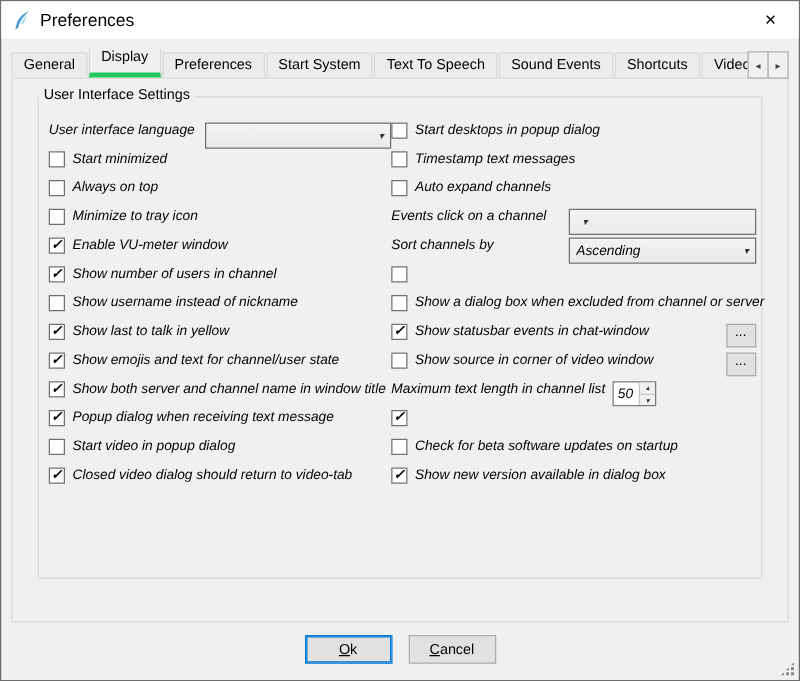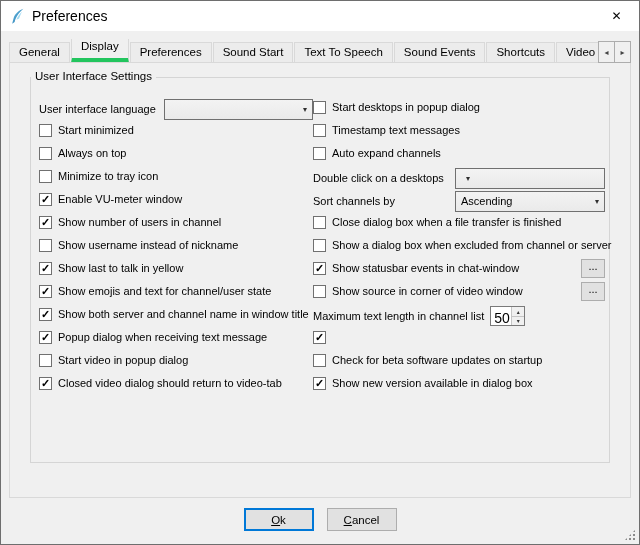--- a/index.html
+++ b/index.html
@@ -37,38 +37,38 @@
   .pane { margin: 0 8px; border: 1px solid #d9d9d9; height: 436px;
     background: #f0f0f0; position: relative; z-index: 1; }
   .groupbox { position: absolute; left: 20px; right: 20px; top: 14px; height: 386px;
     border: 1px solid #d5d5d5; }
   .group-title { position: absolute; top: -8px; left: 0; background: #f0f0f0;
     padding: 0 4px; white-space: nowrap; }
   .columns { display: flex; padding: 20px 4px 0 8px; }
   .col-left { width: 274px; flex: none; }
   .col-right { flex: 1; min-width: 0; }
   
-  .row { display: flex; align-items: center; height: 18px; margin-bottom: 5px;
-    white-space: nowrap; font-size: 11px; }
+  .row { display: flex; height: 18px; margin-bottom: 5px;
+    white-space: nowrap; font-size: 11px; font-style: italic; }
   .row.tall { height: 22px; margin-bottom: 1px; }
   .cb { width: 13px; height: 13px; border: 1px solid #707070; background: #ffffff;
     margin-right: 6px; flex: none; display: flex; align-items: center;
     justify-content: center; font-size: 11px; line-height: 11px; font-weight: 700; }
   .combo { height: 21px; border: 1px solid #707070;
     background: linear-gradient(#f3f3f3, #eaeaea); display: flex; align-items: center;
     padding: 0 5px; }
   .combo .combo-value { flex: 1; overflow: hidden; }
   .combo .combo-arrow { margin-left: 5px; font-size: 8px; color: #303030; }
   .combo.fill { flex: 1; margin-left: 8px; }
   .combo.fixed { width: 150px; margin-left: auto; flex: none; }
   .dots-btn { width: 24px; height: 19px; border: 1px solid #adadad; background: #e1e1e1;
     margin-left: auto; text-align: center; line-height: 12px; flex: none; font-size: 11px; }
   .spin { height: 20px; width: 35px; border: 1px solid #7a7a7a; background: #fff;
     display: flex; margin-left: 6px; flex: none; }
-  .spin-value { flex: 1; padding: 3px 0 0 3px; font-size: 14px; }
+  .spin-value { flex: 1; padding: 3px 0 0 3px; font-size: 11px; }
   .spin-arrows { width: 13px; display: flex; flex-direction: column; border-left: 1px solid #c5c5c5; }
   .spin-btn { flex: 1; background: #f0f0f0; display: flex; align-items: center;
     justify-content: center; font-size: 6px; color: #333; }
   .spin-btn.up { border-bottom: 1px solid #c5c5c5; }
   
   .footer { display: flex; justify-content: center; gap: 13px; margin-top: 10px; }
   .btn { width: 70px; height: 23px; background: #e1e1e1; border: 1px solid #adadad;
     font-family: "Liberation Sans", sans-serif; font-size: 11.5px;
     display: flex; align-items: center; justify-content: center; }
   .btn.default { border: 1px solid #0078d7; box-shadow: inset 0 0 0 1px #0078d7; }
@@ -96,21 +96,21 @@
     </svg>
     <span class="title-text">Preferences</span>
     <div class="close-btn">✕</div>
   </div>
 
   <div class="tabbar">
     <div class="tabs" id="tabs">
         <div class="tab">General</div>
         <div class="tab selected">Display</div>
         <div class="tab">Preferences</div>
-        <div class="tab">Sound Start</div>
+        <div class="tab">Start System</div>
         <div class="tab">Text To Speech</div>
         <div class="tab">Sound Events</div>
         <div class="tab">Shortcuts</div>
         <div class="tab">Video</div>
       </div>
     <div class="tab-scroll">
       <div class="tscroll">◂</div>
       <div class="tscroll">▸</div>
     </div>
   </div>
@@ -183,35 +183,34 @@
             </div>
             <div class="row">
               <span class="cb"></span>
               <span>Timestamp text messages</span>
             </div>
             <div class="row">
               <span class="cb"></span>
               <span>Auto expand channels</span>
             </div>
             <div class="row tall">
-              <span>Double click on a desktops</span>
+              <span>Events click on a channel</span>
               <span class="combo fixed">
                 <span class="combo-arrow">▾</span>
               </span>
             </div>
             <div class="row tall">
               <span>Sort channels by</span>
               <span class="combo fixed">
                 <span class="combo-value">Ascending</span>
                 <span class="combo-arrow">▾</span>
               </span>
             </div>
             <div class="row">
               <span class="cb"></span>
-              <span>Close dialog box when a file transfer is finished</span>
             </div>
             <div class="row">
               <span class="cb"></span>
               <span>Show a dialog box when excluded from channel or server</span>
             </div>
             <div class="row">
               <span class="cb">✓</span>
               <span>Show statusbar events in chat-window</span>
               <span class="dots-btn">...</span>
             </div>

